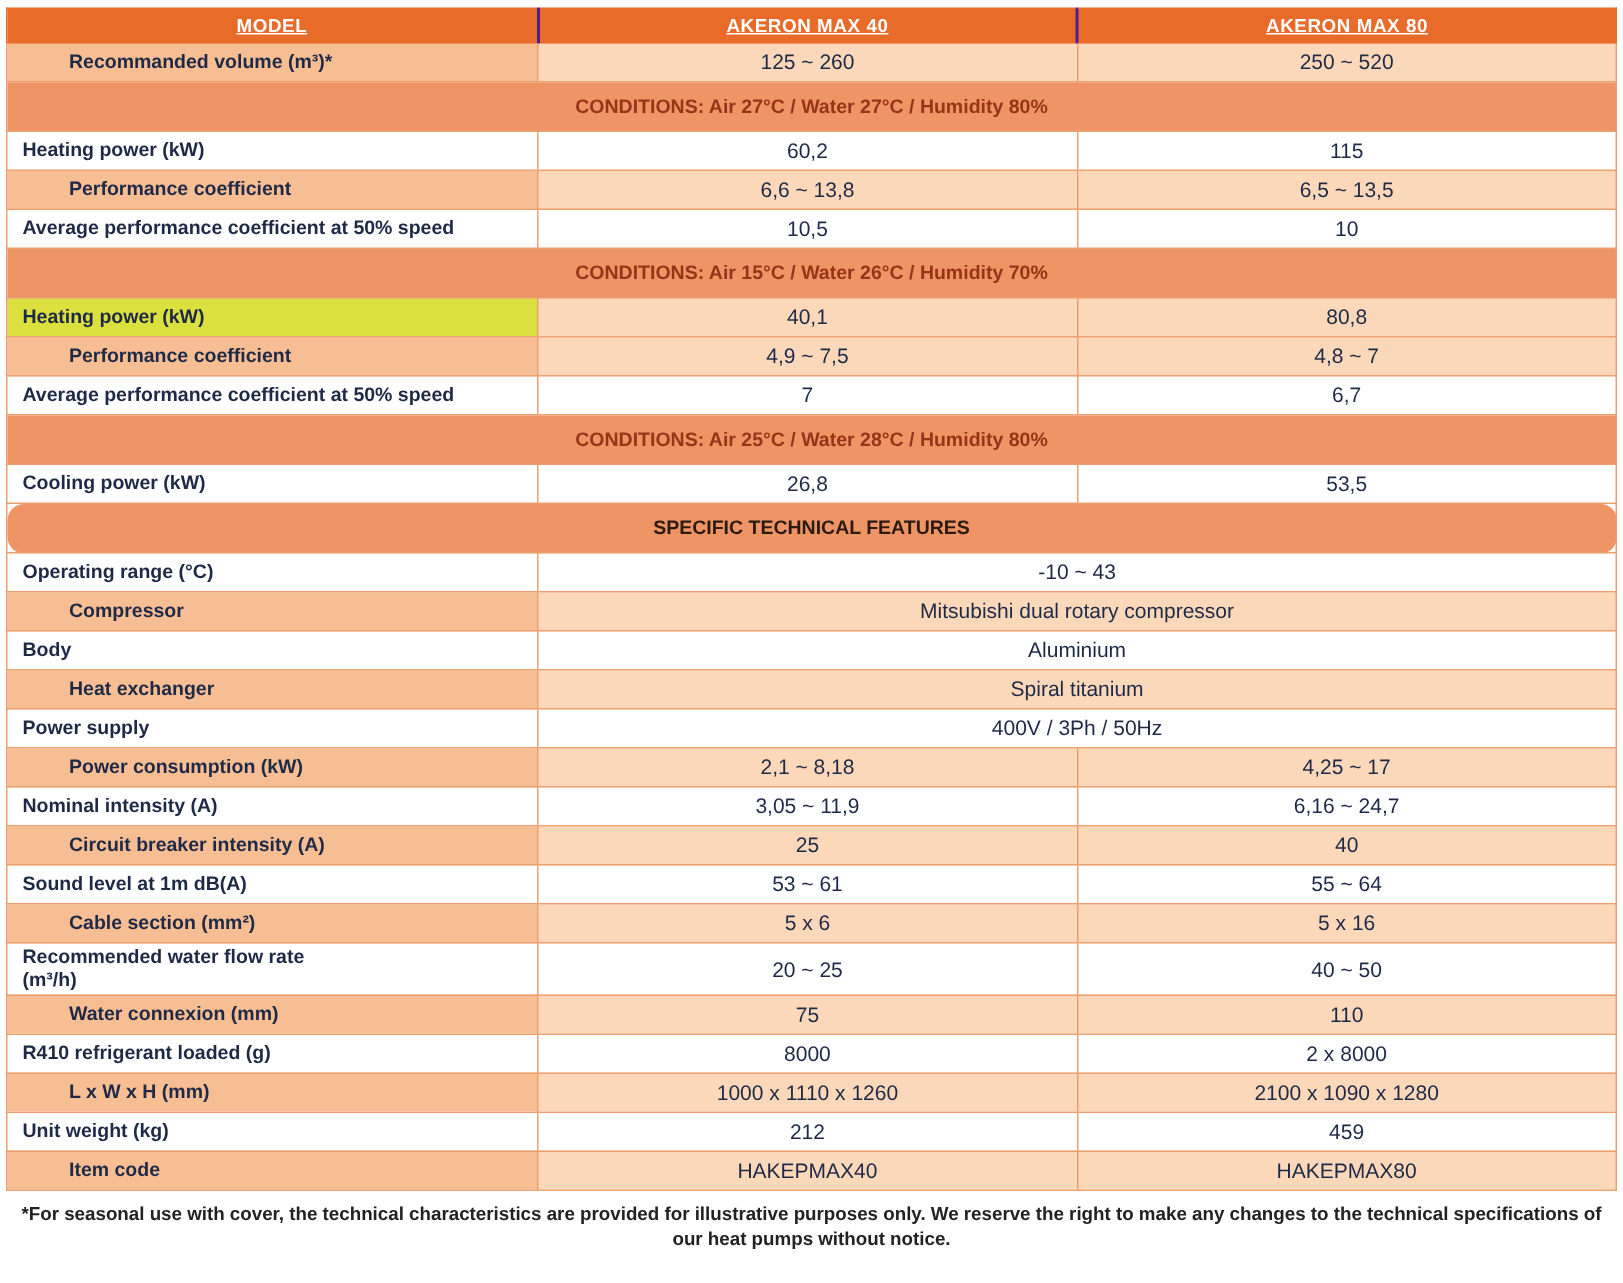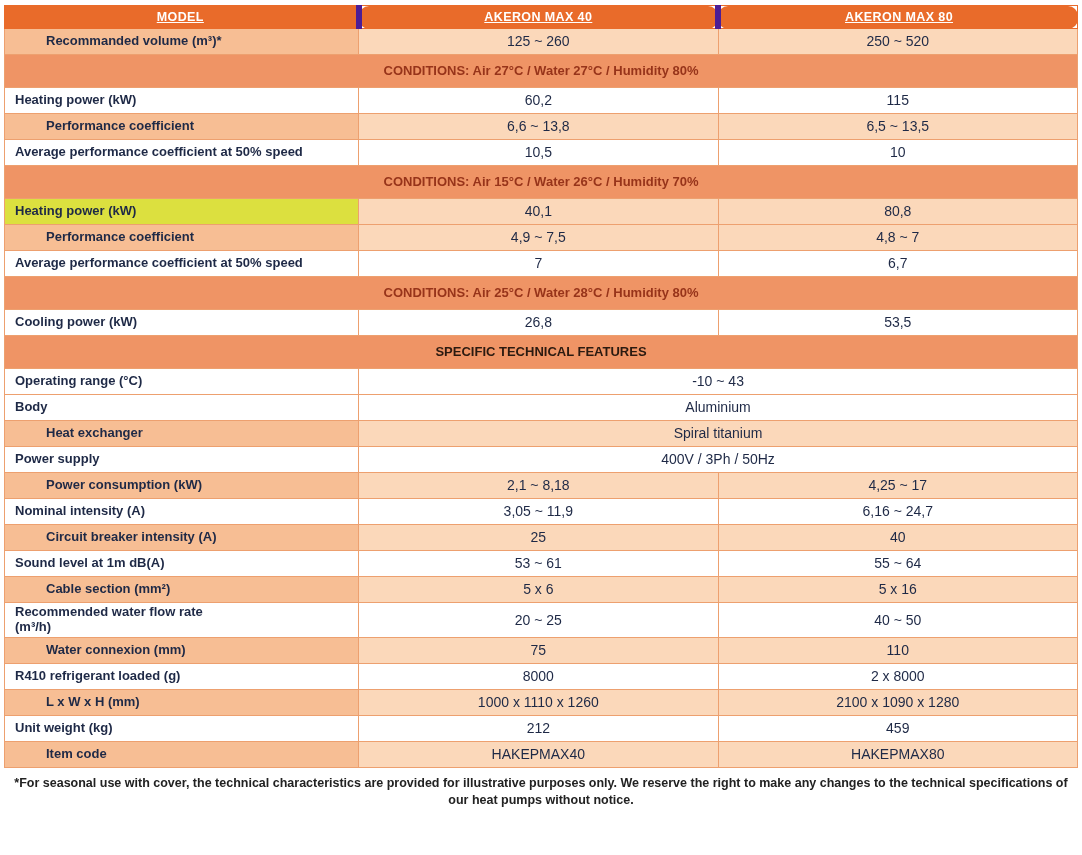--- a/index.html
+++ b/index.html
@@ -23,21 +23,21 @@
     background: var(--header-bg, #E96B2A);
     color: #ffffff;
     font-size: 12.5px;
     font-weight: bold;
     letter-spacing: 0.4px;
     height: 23px;
     padding: 2px 6px;
     border: 1px solid var(--header-bg, #E96B2A);
     text-decoration: underline;
   }
-  thead th + th { border-left: 6px solid #4c1d95; border-radius: 10px; }
+  thead th + th { border-left: 2px solid #4c1d95; }
 
   td {
     border: 1px solid var(--border, #EDA06F);
     height: 26px;
     padding: 2px 10px;
     font-size: 14px;
     text-align: center;
     line-height: 1.15;
   }
   td.label {
@@ -52,21 +52,21 @@
   td.value.peach { background: var(--value-peach, #FBD8BA); margin-left: 44px; }
 
   td.section {
     background: var(--section-bg, #EF9465);
     font-weight: bold;
     font-size: 13px;
     text-align: center;
     height: 33px;
   }
   td.section.conditions { color: var(--section-text, #97341A); }
-  td.section.features   { color: var(--features-text, #2B1A10); }
+  td.section.features   { color: var(--features-text, #2B1A10); border-radius: 11px; }
 
   span.wrap { display: inline-block; max-width: 200px; }
 
   .footnote {
     margin: 7px auto 0 auto;
     max-width: 1056px;
     text-align: center;
     font-size: 12.5px;
     line-height: 1.35;
     color: #222222;
@@ -141,20 +141,24 @@
           <td class="value white">53,5</td>
         </tr>
         <tr>
           <td class="section features" colspan="3">SPECIFIC TECHNICAL FEATURES</td>
         </tr>
         <tr>
           <td class="label white">Operating range (°C)</td>
           <td class="value white" colspan="2">-10 ~ 43</td>
         </tr>
         <tr>
+          <td class="label peach">Compressor</td>
+          <td class="value peach" colspan="2">Mitsubishi dual rotary compressor</td>
+        </tr>
+        <tr>
           <td class="label white">Body</td>
           <td class="value white" colspan="2">Aluminium</td>
         </tr>
         <tr>
           <td class="label peach">Heat exchanger</td>
           <td class="value peach" colspan="2">Spiral titanium</td>
         </tr>
         <tr>
           <td class="label white">Power supply</td>
           <td class="value white" colspan="2">400V / 3Ph / 50Hz</td>

